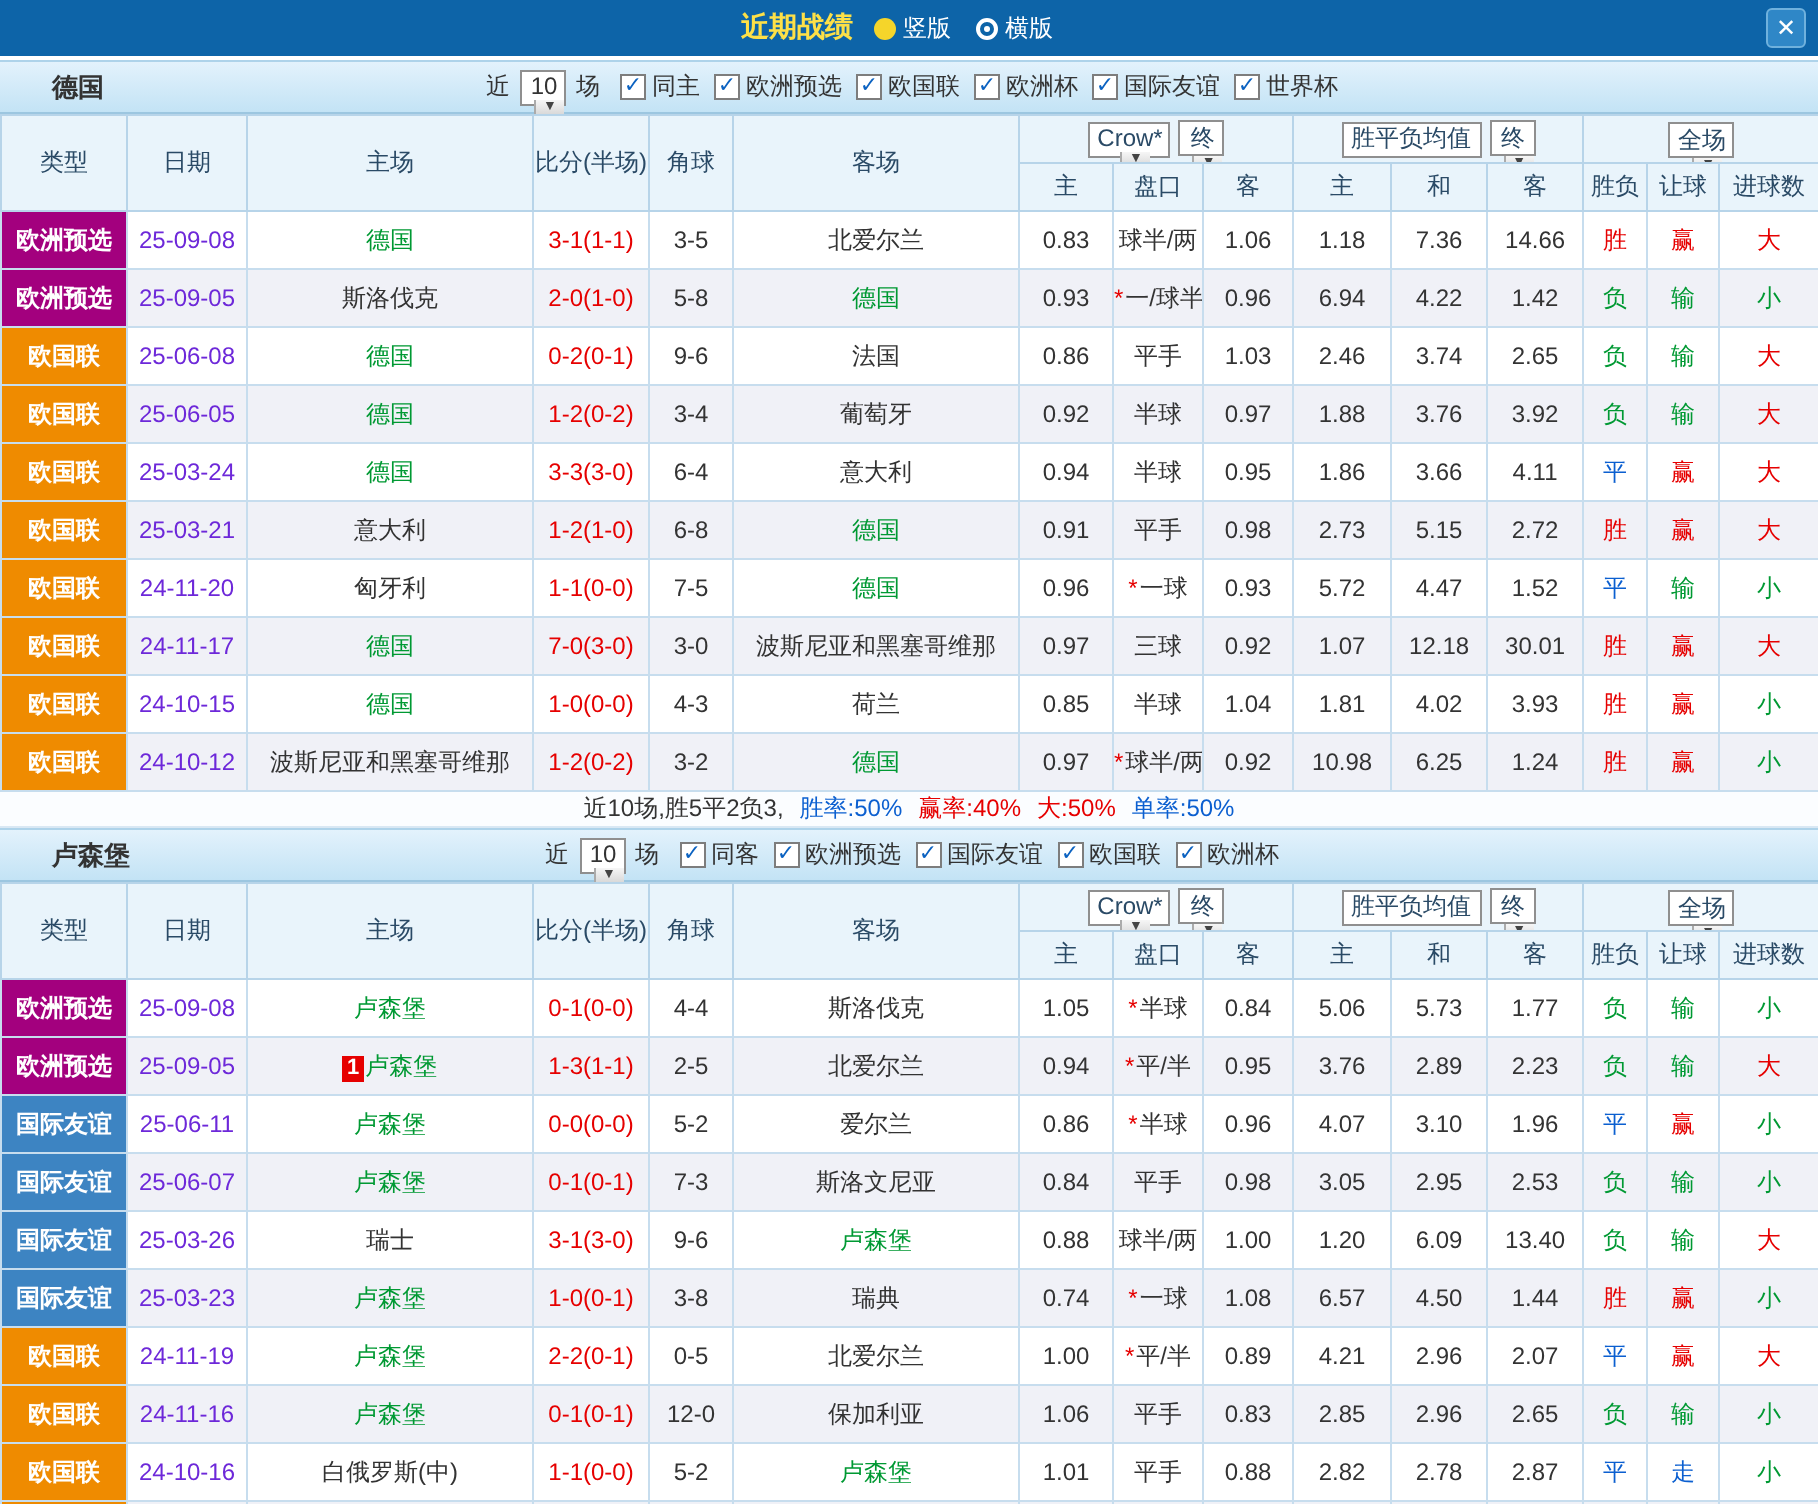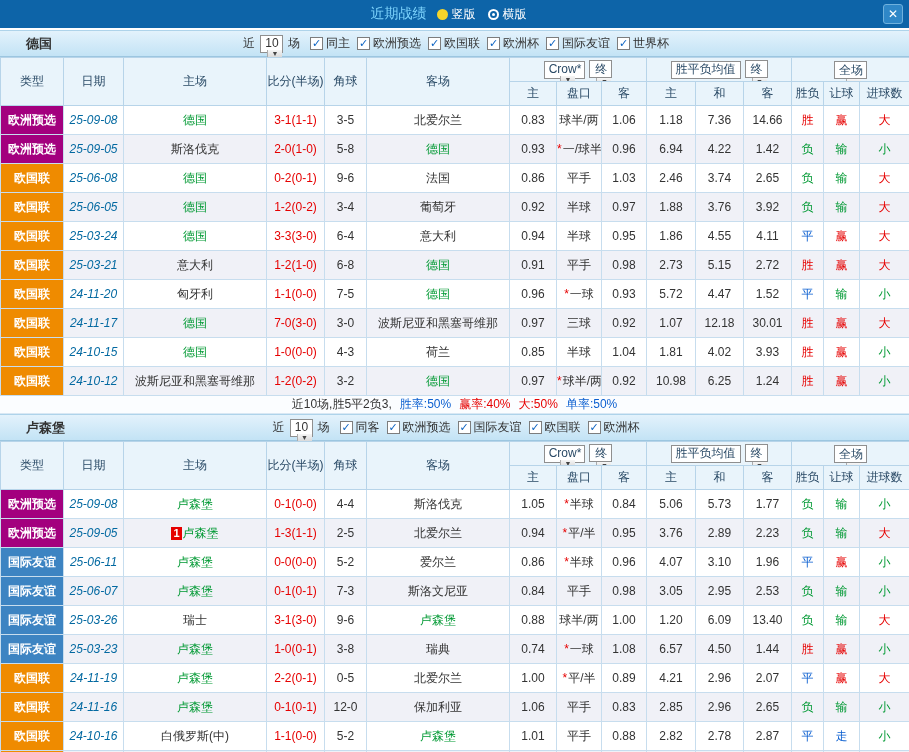--- a/index.html
+++ b/index.html
@@ -6,21 +6,21 @@
   html, body { margin: 0; padding: 0; }
   body {
     width: 909px; height: 752px; overflow: hidden; background: #fff;
     font-family: "Liberation Sans", "DejaVu Sans", sans-serif;
     font-size: 12px; color: #333;
   }
   .topbar {
     height: 28px; background: #0d64a8; display: flex; align-items: center;
     justify-content: center; position: relative;
   }
-  .title { color: #7dd3fc; font-weight: normal; font-size: 14px; margin-right: 10px; }
+  .title { color: #fde047; font-weight: bold; font-size: 14px; margin-right: 10px; }
   .radio-opt { display: inline-flex; align-items: center; color: #fff; margin-right: 12px; gap: 4px; cursor: pointer; }
   .rdot { width: 11px; height: 11px; border-radius: 50%; display: inline-block; }
   .rdot.sel1 { background: #f5d52a; }
   .rdot.sel2 { border: 2px solid #fff; position: relative; }
   .rdot.sel2::after { content: ""; position: absolute; inset: 2px; border-radius: 50%; background: #fff; }
   .close-btn {
     position: absolute; right: 6px; top: 4px; width: 20px; height: 20px;
     background: #2f87c7; border: 1px solid #6fb1dd; border-radius: 3px; color: #fff;
     font-weight: bold; display: flex; align-items: center; justify-content: center;
     cursor: pointer; font-size: 12px;
@@ -58,21 +58,21 @@
   }
   table.grid { border-collapse: collapse; table-layout: fixed; width: 909px; border: 1px solid #a9d0e8; }
   th, td { border: 1px solid #c7ddee; text-align: center; padding: 0; overflow: hidden; white-space: nowrap; }
   thead th { background: #e9f4fb; font-weight: normal; color: #2a4a66; height: 24px; font-size: 12px; border-color: #b7d4e9; }
   thead th.ghead { height: 24px; }
   tbody td { height: 29px; font-size: 12px; }
   tr.odd { background: #ffffff; }
   tr.even { background: #f0f1f7; }
   td.type { color: #fff; font-weight: bold; }
   td.score { color: #e60000; }
-  td.date { color: #0369a1; font-style: italic; }
+  td.date { color: #6d28d9; }
   span.focus { color: #009933; }
   span.opp { color: #333; }
   span.star { color: #e60000; margin-right: 1px; }
   .badge1 { display: inline-block; background: #e60000; color: #fff; font-size: 11px; line-height: 13px; padding: 0 2px; margin-right: 1px; font-weight: bold; }
   td.res { font-weight: normal; }
   .summary {
     height: 18px; display: flex; align-items: flex-end; justify-content: center;
     gap: 8px; background: #fbfdff; border-bottom: 1px solid #d9e8f4; font-size: 12px;
   }
 </style>
@@ -259,21 +259,21 @@
               <td class="type" style="background: rgb(239, 139, 0);">欧国联</td>
               <td class="date">25-03-24</td>
               <td class="team-cell"><span class="focus">德国</span></td>
               <td class="score">3-3(3-0)</td>
               <td class="corners">6-4</td>
               <td class="team-cell"><span class="opp">意大利</span></td>
               <td class="num">0.94</td>
               <td class="hcap"><span>半球</span></td>
               <td class="num">0.95</td>
               <td class="num">1.86</td>
-              <td class="num">4.55</td>
+              <td class="num">3.66</td>
               <td class="num">4.11</td>
               <td class="res" style="color: rgb(11, 95, 208);">平</td>
               <td class="res" style="color: rgb(230, 0, 0);">赢</td>
               <td class="res" style="color: rgb(230, 0, 0);">大</td>
             </tr>
             <tr class="even">
               <td class="type" style="background: rgb(239, 139, 0);">欧国联</td>
               <td class="date">25-03-21</td>
               <td class="team-cell"><span class="opp">意大利</span></td>
               <td class="score">1-2(1-0)</td>

